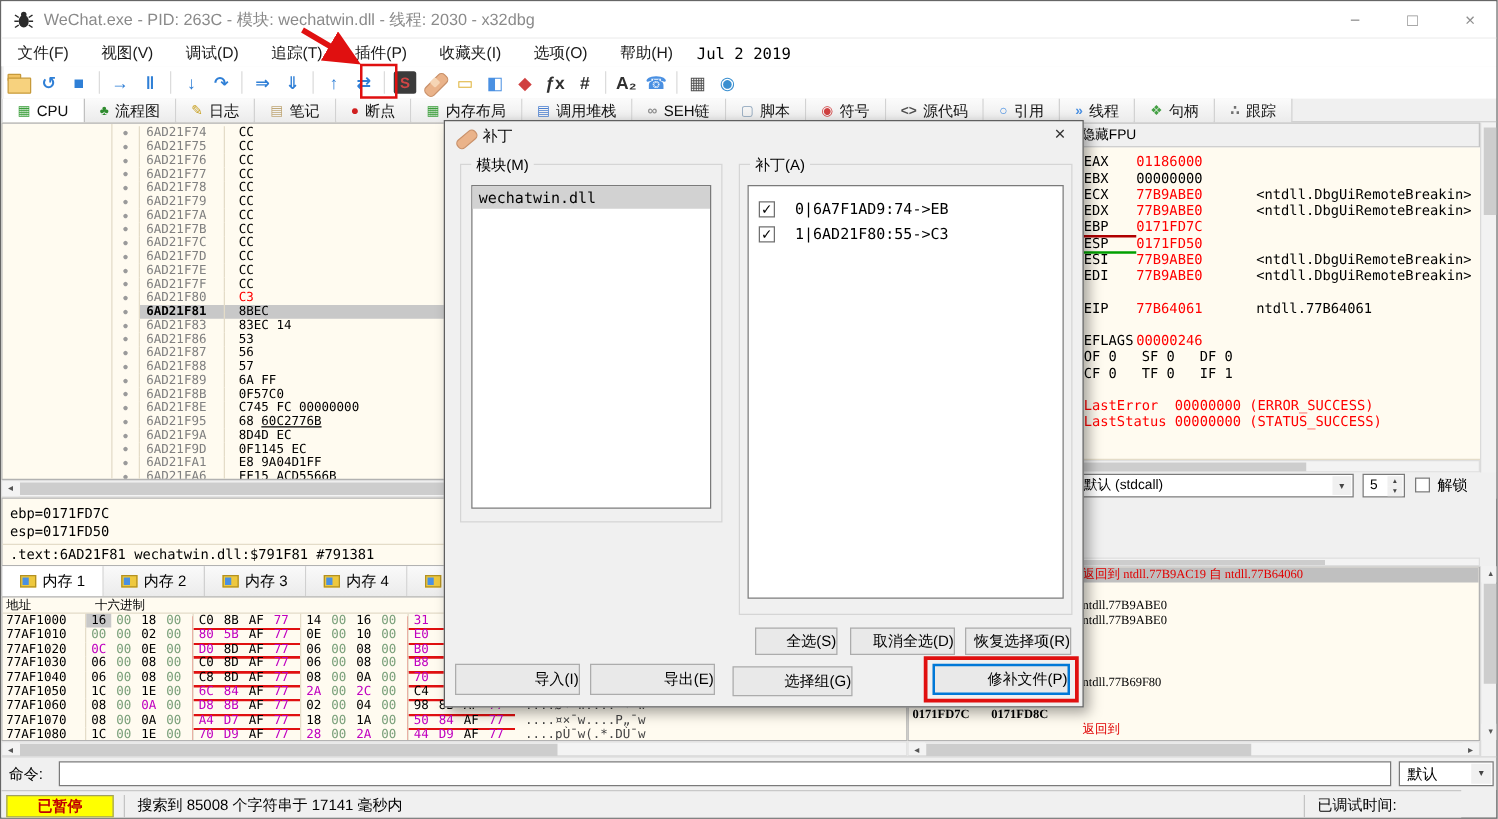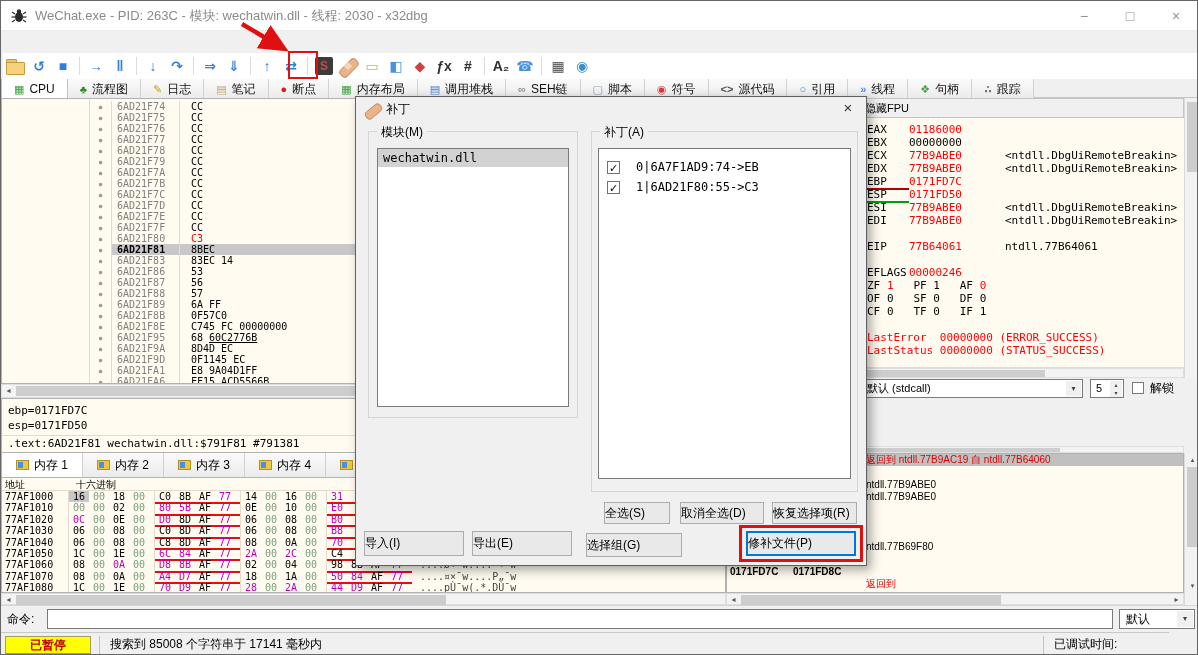--- a/index.html
+++ b/index.html
@@ -65,21 +65,21 @@
   #dumphdr span:last-child{padding-left:8px}
   .mrow{height:11.4px;display:flex;line-height:11px}
   .maddr{width:66px;padding-left:3px;color:#000}
   .mgrp{width:86px;display:flex;border-left:1px solid var(--colline);align-items:flex-start}
   .mgrp span{width:20px;text-align:center}
   .mu{box-shadow:0 2px 0 var(--ann)}
   .bk{color:#000}.bz{color:var(--zero)}.bm{color:var(--mag)}.bs{color:#000;background:var(--sel)}
   .masc{padding-left:8px;white-space:pre;color:#444}
   #dump-hs{left:0;top:592px;width:725px;height:12px}
 
-  #stackpanel{position:absolute;left:725px;top:452px;width:458px;height:140px;background:var(--panel);border:1px solid var(--pborder);overflow:hidden;font-family:Liberation Sans, sans-serif;font-size:10px}
+  #stackpanel{position:absolute;left:725px;top:452px;width:458px;height:140px;background:var(--panel);border:1px solid var(--pborder);overflow:hidden;font-family:Liberation Serif, serif;font-size:10px}
   .srow{height:12.4px;display:flex;line-height:12px}
   .sa{width:66px;padding-left:3px;color:var(--gray)}
   .sv{width:68px;color:#000}
   .sc{flex:1;padding-left:5px;white-space:pre}
   .sret{background:#c0c0c0}.sret .sc{color:#e00000}
   .sseh .sc{color:var(--seh)}
   .sret2 .sc{color:#e00000}
   .scur .sa{color:#000;font-weight:bold}
   .scur .sv{font-weight:bold}
   #stack-hs{left:725px;top:592px;width:458px;height:12px}
@@ -132,21 +132,21 @@
   .grplab{position:absolute;top:-8px;left:8px;background:var(--bg);padding:0 4px;font-size:12px}
   #grp-mod{left:12px;top:34px;width:210px;height:287px}
   #grp-patch{left:235px;top:34px;width:267px;height:361px}
   #mlist{position:absolute;left:8px;top:16px;right:8px;bottom:10px;background:#fff;border:1px solid #7a7a7a;font-family:"DejaVu Sans Mono",monospace;font-size:12px}
   .mitem{height:18px;line-height:18px;padding-left:5px}
   .mitem.selitem{background:#d2d2d2}
   #plist{position:absolute;left:6px;top:16px;right:6px;bottom:12px;background:#fff;border:1px solid #7a7a7a;padding-top:8px}
   .pitem{height:20px;display:flex;align-items:center}
   .pcb{width:13px;height:13px;border:1px solid #707070;background:#fff;margin-left:8px;font-size:11px;line-height:12px;text-align:center;color:#000}
   .ptxt{margin-left:16px;font-family:"DejaVu Sans Mono",monospace;font-size:12px}
-  .dbtn{position:absolute;background:#e9e9e9;border:1px solid #acacac;font-size:12px;text-align:left;color:#000}
+  .dbtn{position:absolute;background:#e9e9e9;border:1px solid #acacac;font-size:12px;text-align:right;color:#000}
   #b-all{left:248px;top:405px;width:66px;height:22px;line-height:20px}
   #b-none{left:324px;top:405px;width:84px;height:22px;line-height:20px}
   #b-restore{left:416px;top:405px;width:85px;height:22px;line-height:20px}
   #b-import{left:8px;top:434px;width:100px;height:25px;line-height:23px}
   #b-export{left:116px;top:434px;width:100px;height:25px;line-height:23px}
   #b-group{left:230px;top:436px;width:96px;height:24px;line-height:22px}
   #b-patchfile{left:390px;top:434px;width:110px;height:25px;line-height:20px;border:2px solid var(--focus)}
   #redbox-dlg{position:absolute;left:383px;top:428px;width:124px;height:37px;border:3px solid var(--ann)}
 
   
@@ -172,20 +172,31 @@
         </g>
     </svg>
     <span id="wtitle">WeChat.exe - PID: 263C - 模块: wechatwin.dll - 线程: 2030 - x32dbg</span>
     <span id="winbtns">
         <span class="wbtn">−</span>
         <span class="wbtn">□</span>
         <span class="wbtn">×</span>
       </span>
   </div>
 
+  <div id="menubar">
+      <span class="mi">文件(F)</span>
+      <span class="mi">视图(V)</span>
+      <span class="mi">调试(D)</span>
+      <span class="mi">追踪(T)</span>
+      <span class="mi">插件(P)</span>
+      <span class="mi">收藏夹(I)</span>
+      <span class="mi">选项(O)</span>
+      <span class="mi">帮助(H)</span>
+      <span class="mdate">Jul 2 2019</span>
+    </div>
   <div id="toolbar">
       <span class="tbi ticon-folder"></span>
       <span class="tbi" style="color: rgb(47, 127, 214);">↺</span>
       <span class="tbi" style="color: rgb(47, 127, 214);">■</span>
       <span class="tsep"></span>
       <span class="tbi" style="color: rgb(47, 127, 214);">→</span>
       <span class="tbi" style="color: rgb(47, 127, 214);">‖</span>
       <span class="tsep"></span>
       <span class="tbi" style="color: rgb(47, 127, 214);">↓</span>
       <span class="tbi" style="color: rgb(47, 127, 214);">↷</span>
@@ -805,21 +816,20 @@
       <div class="rline"><span class="rlab">ECX</span><span class="rval cr">77B9ABE0</span><span class="ck">&lt;ntdll.DbgUiRemoteBreakin&gt;</span></div>
       <div class="rline"><span class="rlab">EDX</span><span class="rval cr">77B9ABE0</span><span class="ck">&lt;ntdll.DbgUiRemoteBreakin&gt;</span></div>
       <div class="rline"><span class="rlab ulr">EBP</span><span class="rval cr">0171FD7C</span></div>
       <div class="rline"><span class="rlab ulg">ESP</span><span class="rval cr">0171FD50</span></div>
       <div class="rline"><span class="rlab">ESI</span><span class="rval cr">77B9ABE0</span><span class="ck">&lt;ntdll.DbgUiRemoteBreakin&gt;</span></div>
       <div class="rline"><span class="rlab">EDI</span><span class="rval cr">77B9ABE0</span><span class="ck">&lt;ntdll.DbgUiRemoteBreakin&gt;</span></div>
       <div class="rline"></div>
       <div class="rline"><span class="rlab">EIP</span><span class="rval cr">77B64061</span><span class="ck">ntdll.77B64061</span></div>
       <div class="rline"></div>
       <div class="rline"><span class="rlab">EFLAGS</span><span class="rval cr">00000246</span></div>
-      <div class="rline"><span class="ck">ZF </span><span class="cr">1   </span><span class="ck">PF </span><span class="ck">1   </span><span class="ck">AF </span><span class="cr">0   </span></div>
       <div class="rline"><span class="ck">OF </span><span class="ck">0   </span><span class="ck">SF </span><span class="ck">0   </span><span class="ck">DF </span><span class="ck">0   </span></div>
       <div class="rline"><span class="ck">CF </span><span class="ck">0   </span><span class="ck">TF </span><span class="ck">0   </span><span class="ck">IF </span><span class="ck">1   </span></div>
       <div class="rline"></div>
       <div class="rline"><span class="cr">LastError  00000000 (ERROR_SUCCESS)</span></div>
       <div class="rline"><span class="cr">LastStatus 00000000 (STATUS_SUCCESS)</span></div>
       <div class="rline"></div>
     </div>
   <div id="reg-hs" class="hscroll">
     <span class="hthumb" style="left:1px;width:185px;height:7px"></span>
   </div>

